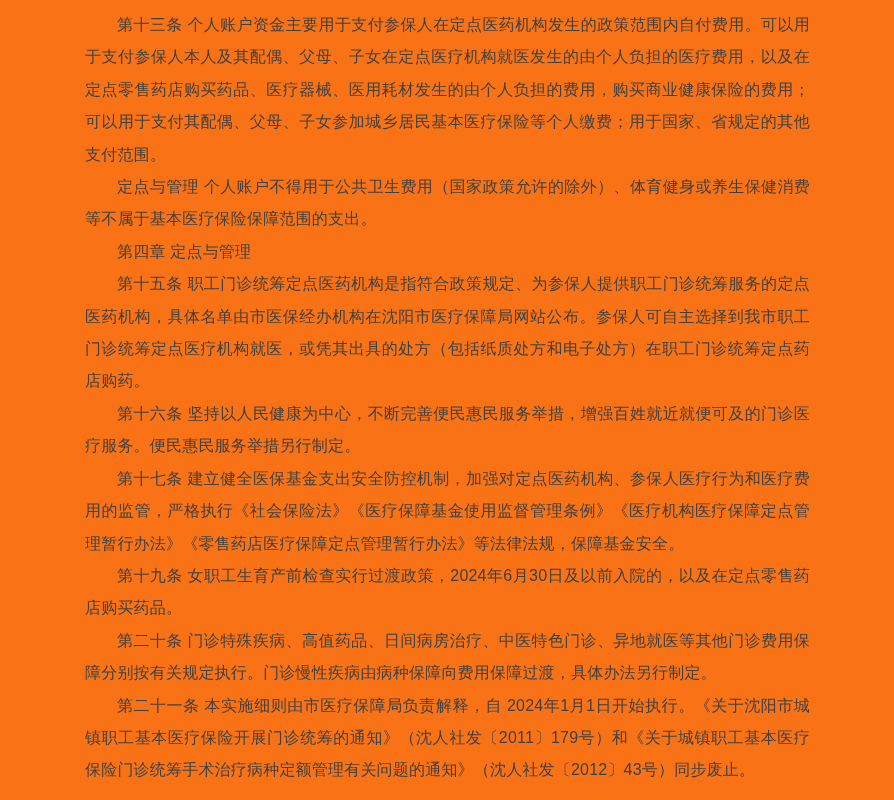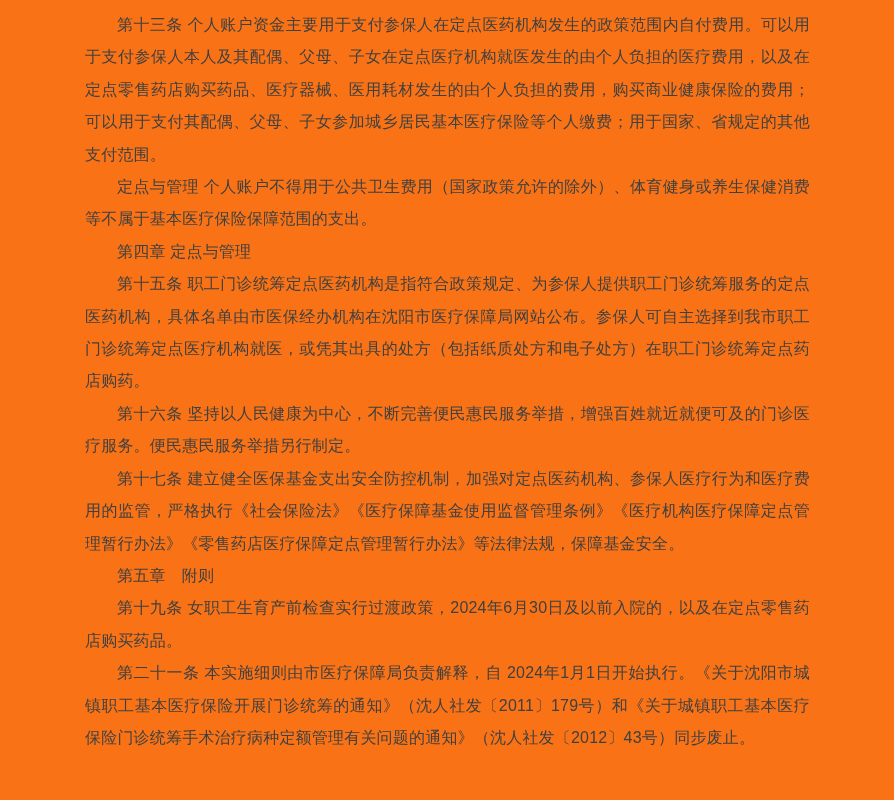--- a/index.html
+++ b/index.html
@@ -39,17 +39,17 @@
 <body>
 
 <div class="doc-page">
   <div class="doc-body" id="doc-body" style="color: rgb(64, 64, 64);">
       <p>第十三条 个人账户资金主要用于支付参保人在定点医药机构发生的政策范围内自付费用。可以用于支付参保人本人及其配偶、父母、子女在定点医疗机构就医发生的由个人负担的医疗费用，以及在定点零售药店购买药品、医疗器械、医用耗材发生的由个人负担的费用，购买商业健康保险的费用；可以用于支付其配偶、父母、子女参加城乡居民基本医疗保险等个人缴费；用于国家、省规定的其他支付范围。</p>
       <p>定点与管理 个人账户不得用于公共卫生费用（国家政策允许的除外）、体育健身或养生保健消费等不属于基本医疗保险保障范围的支出。</p>
       <p>第四章 定点与管理</p>
       <p>第十五条 职工门诊统筹定点医药机构是指符合政策规定、为参保人提供职工门诊统筹服务的定点医药机构，具体名单由市医保经办机构在沈阳市医疗保障局网站公布。参保人可自主选择到我市职工门诊统筹定点医疗机构就医，或凭其出具的处方（包括纸质处方和电子处方）在职工门诊统筹定点药店购药。</p>
       <p>第十六条 坚持以人民健康为中心，不断完善便民惠民服务举措，增强百姓就近就便可及的门诊医疗服务。便民惠民服务举措另行制定。</p>
       <p>第十七条 建立健全医保基金支出安全防控机制，加强对定点医药机构、参保人医疗行为和医疗费用的监管，严格执行《社会保险法》《医疗保障基金使用监督管理条例》《医疗机构医疗保障定点管理暂行办法》《零售药店医疗保障定点管理暂行办法》等法律法规，保障基金安全。</p>
-      <p>第五章　附则</p>
       <p>第十九条 女职工生育产前检查实行过渡政策，2024年6月30日及以前入院的，以及在定点零售药店购买药品。</p>
+      <p>第二十条 门诊特殊疾病、高值药品、日间病房治疗、中医特色门诊、异地就医等其他门诊费用保障分别按有关规定执行。门诊慢性疾病由病种保障向费用保障过渡，具体办法另行制定。</p>
       <p>第二十一条 本实施细则由市医疗保障局负责解释，自 2024年1月1日开始执行。《关于沈阳市城镇职工基本医疗保险开展门诊统筹的通知》（沈人社发〔2011〕179号）和《关于城镇职工基本医疗保险门诊统筹手术治疗病种定额管理有关问题的通知》（沈人社发〔2012〕43号）同步废止。</p>
     </div>
 </div>
 
 </body></html>

